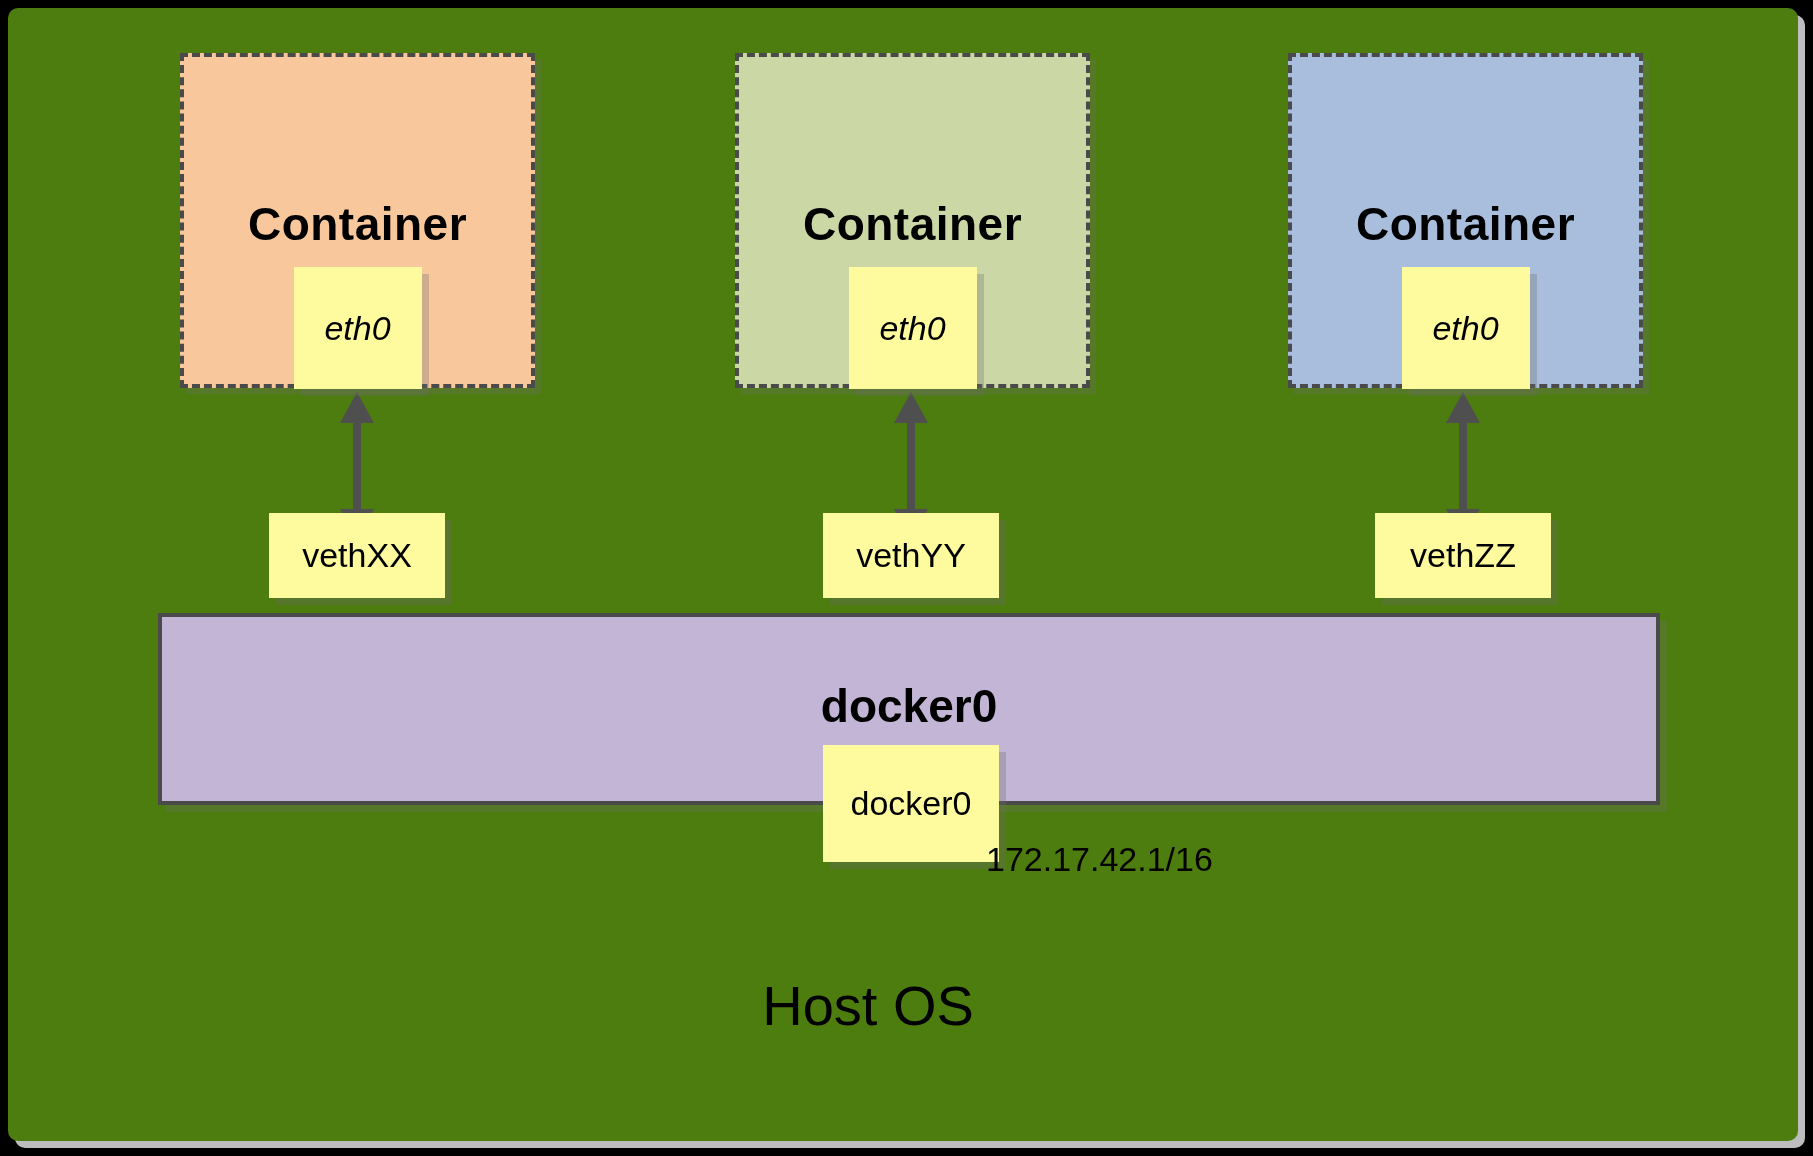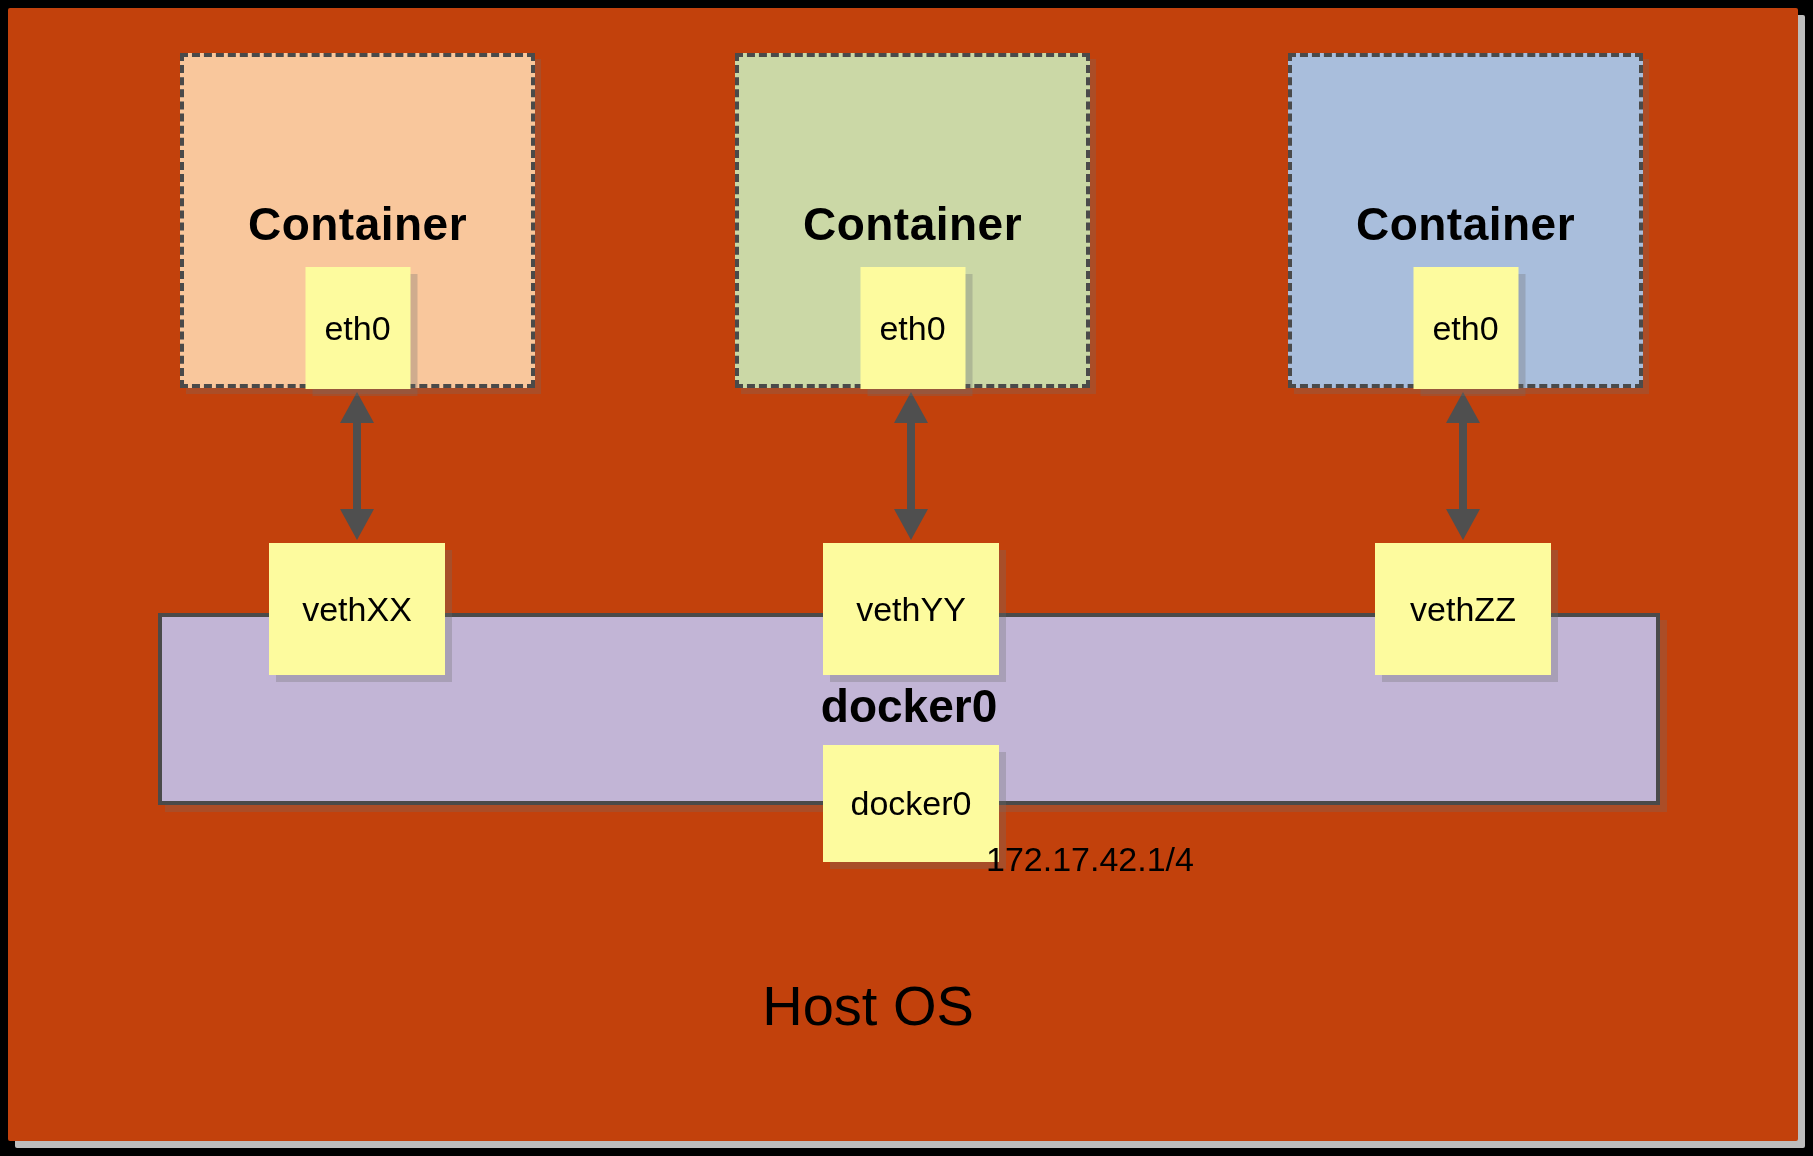--- a/index.html
+++ b/index.html
@@ -5,23 +5,23 @@
   html,body{margin:0;padding:0;}
   body{
     width:1813px;height:1156px;
     background:#000;
     font-family:"Liberation Sans","DejaVu Sans",sans-serif;
     position:relative;overflow:hidden;
   }
   .canvas{
     position:absolute;left:8px;top:8px;
     width:1790px;height:1133px;
-    background:#c2410c;
+    background:#4d7c0f;
     box-shadow:7px 7px 0 #BDBDBD;
-    border-radius:2px;
+    border-radius:10px;
   }
   
   .container-box{
     position:absolute;top:45px;width:355px;height:335px;
     border:4px dashed #4A4A4A;
     box-sizing:border-box;
     box-shadow:6px 6px 0 rgba(110,110,110,0.28);
   }
   .container-box.c0{left:172px;}
   .container-box.c1{left:727px;}
@@ -35,24 +35,24 @@
   
   .ybox{
     position:absolute;
     background:#FDFB9E;
     box-shadow:7px 7px 0 rgba(110,110,110,0.30);
     display:flex;align-items:center;justify-content:center;
     font-size:34px;color:#000;
     z-index:5;
   }
   .eth-box{
-    width:105px;height:122px;
-    left:50%;bottom:-5px;transform:translateX(-50%);
+    width:128px;height:122px;
+    left:50%;bottom:-5px;transform:translateX(-50%);font-style:italic;
   }
-  .veth-box{width:176px;height:132px;top:535px;}
+  .veth-box{width:176px;height:85px;top:505px;}
   .veth-box.v0{left:261px;}
   .veth-box.v1{left:815px;}
   .veth-box.v2{left:1367px;}
   
   .arrow{
     position:absolute;top:382px;width:44px;height:152px;z-index:2;
   }
   .arrow.a0{left:327px;}
   .arrow.a1{left:881px;}
   .arrow.a2{left:1433px;}
@@ -121,17 +121,17 @@
 
   <div class="bridge-bar" style="background-color: rgb(194, 181, 214);">
     <div class="bridge-title">docker0</div>
   </div>
 
   <div class="ybox veth-box v0">vethXX</div>
   <div class="ybox veth-box v2">vethZZ</div>
   <div class="ybox veth-box v1">vethYY</div>
 
   <div class="ybox bridge-if-box">docker0</div>
-  <div class="bridge-ip">172.17.42.1/4</div>
+  <div class="bridge-ip">172.17.42.1/16</div>
 
   <div class="host-label">Host OS</div>
 
 </div>
 
 </body></html>

